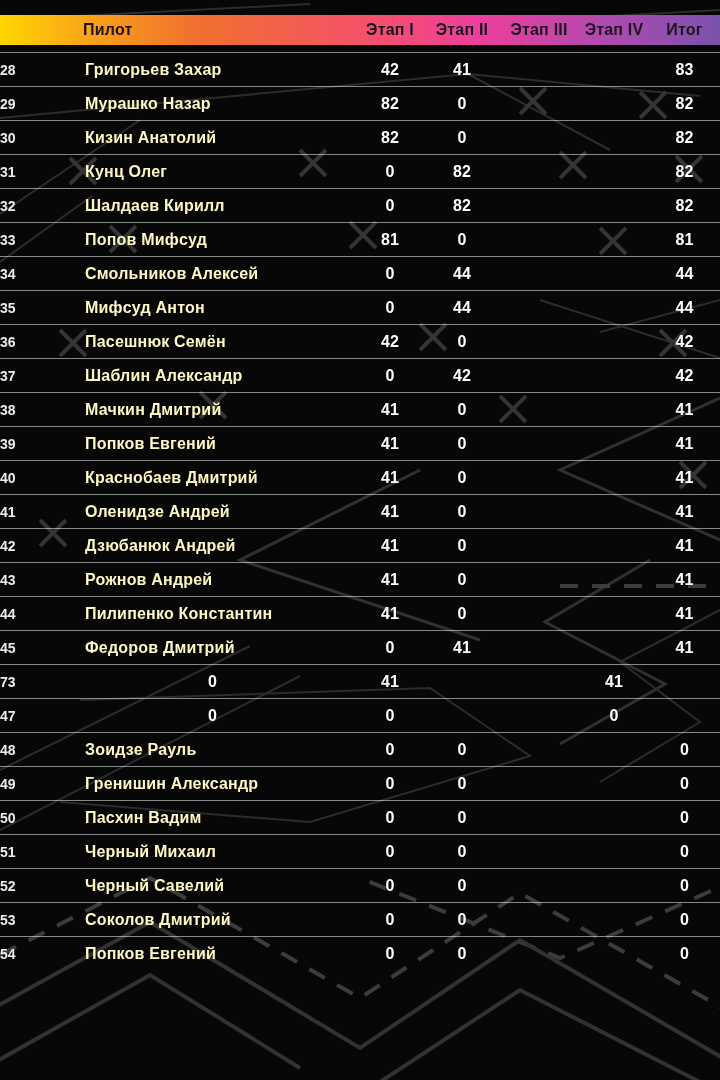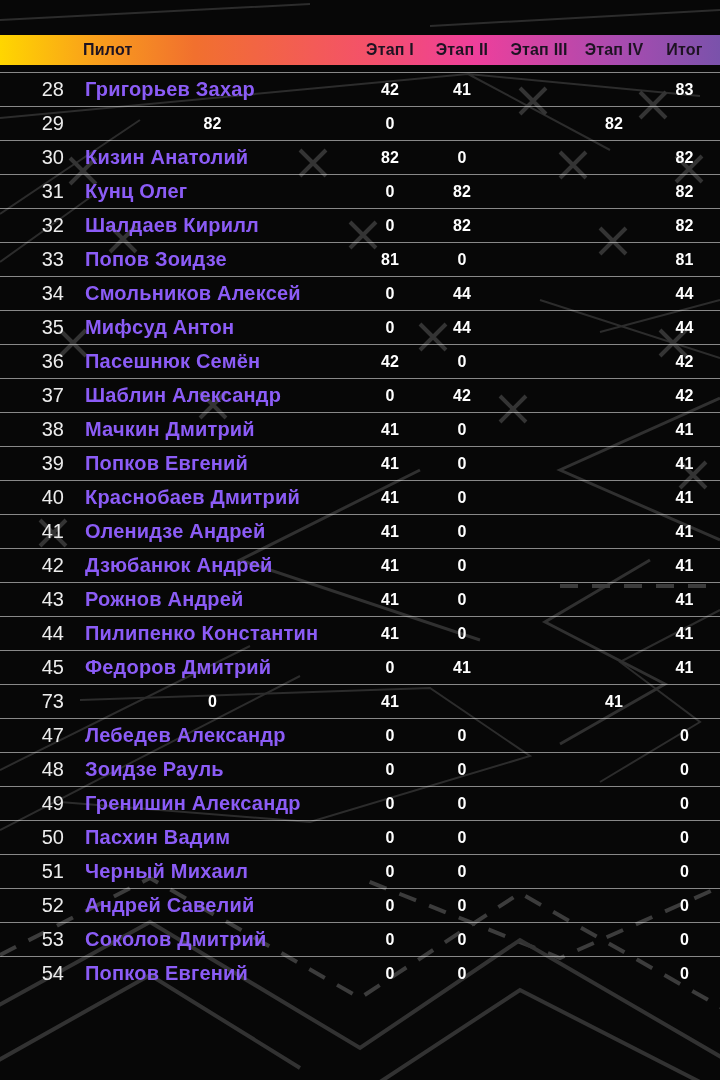--- a/index.html
+++ b/index.html
@@ -15,21 +15,21 @@
     background: #070707;
     overflow: hidden;
   }
   .bg-pattern {
     position: absolute; inset: 0;
     z-index: 0;
   }
   .content { position: relative; z-index: 1; }
 
   .header-bar {
-    margin-top: 35px;
+    margin-top: 15px;
     height: 30px;
     width: 720px;
     background: linear-gradient(90deg,
       #FFD600 0%, #F9A01B 13%, #F1702E 27%,
       #F4506C 52%, #EE3F9B 66%, #A94BB0 86%, #7A52AB 100%);
     display: grid;
     grid-template-columns: 70px 285px 70px 74px 80px 70px 71px;
     align-items: center;
   }
   .header-bar .hcell {
@@ -45,31 +45,30 @@
   .table-body { margin-top: 7px; }
   .row {
     display: grid;
     grid-template-columns: 70px 285px 70px 74px 80px 70px 71px;
     align-items: center;
     height: 33px;
     border-top: 1px solid rgba(255,255,255,0.52);
   }
   .cell { white-space: nowrap; }
   .rank {
-    text-align: right;
     padding-right: 6px;
     color: #ececec;
-    font-weight: 400;
-    font-size: 20px;
+    font-weight: 700;
+    font-size: 14px;
   }
   .name {
     padding-left: 15px;
-    color: #8b5cf6;
+    color: #fef9c3;
     font-weight: 700;
-    font-size: 20px;
+    font-size: 16px;
     letter-spacing: 0.2px;
   }
   .val {
     text-align: center;
     color: #ffffff;
     font-weight: 700;
     font-size: 16px;
   }
 </style>
 </head>
@@ -128,20 +127,21 @@
     <div class="cell name">Григорьев Захар</div>
     <div class="cell val">42</div>
     <div class="cell val">41</div>
     <div class="cell val"></div>
     <div class="cell val"></div>
     <div class="cell val">83</div>
   </div>
 
   <div class="row">
     <div class="cell rank">29</div>
+    <div class="cell name">Мурашко Назар</div>
     <div class="cell val">82</div>
     <div class="cell val">0</div>
     <div class="cell val"></div>
     <div class="cell val"></div>
     <div class="cell val">82</div>
   </div>
 
   <div class="row">
     <div class="cell rank">30</div>
     <div class="cell name">Кизин Анатолий</div>
@@ -167,21 +167,21 @@
     <div class="cell name">Шалдаев Кирилл</div>
     <div class="cell val">0</div>
     <div class="cell val">82</div>
     <div class="cell val"></div>
     <div class="cell val"></div>
     <div class="cell val">82</div>
   </div>
 
   <div class="row">
     <div class="cell rank">33</div>
-    <div class="cell name">Попов Зоидзе</div>
+    <div class="cell name">Попов Мифсуд</div>
     <div class="cell val">81</div>
     <div class="cell val">0</div>
     <div class="cell val"></div>
     <div class="cell val"></div>
     <div class="cell val">81</div>
   </div>
 
   <div class="row">
     <div class="cell rank">34</div>
     <div class="cell name">Смольников Алексей</div>
@@ -306,21 +306,20 @@
     <div class="cell rank">73</div>
     <div class="cell val">0</div>
     <div class="cell val">41</div>
     <div class="cell val"></div>
     <div class="cell val"></div>
     <div class="cell val">41</div>
   </div>
 
   <div class="row">
     <div class="cell rank">47</div>
-    <div class="cell name">Лебедев Александр</div>
     <div class="cell val">0</div>
     <div class="cell val">0</div>
     <div class="cell val"></div>
     <div class="cell val"></div>
     <div class="cell val">0</div>
   </div>
 
   <div class="row">
     <div class="cell rank">48</div>
     <div class="cell name">Зоидзе Рауль</div>
@@ -356,21 +355,21 @@
     <div class="cell name">Черный Михаил</div>
     <div class="cell val">0</div>
     <div class="cell val">0</div>
     <div class="cell val"></div>
     <div class="cell val"></div>
     <div class="cell val">0</div>
   </div>
 
   <div class="row">
     <div class="cell rank">52</div>
-    <div class="cell name">Андрей Савелий</div>
+    <div class="cell name">Черный Савелий</div>
     <div class="cell val">0</div>
     <div class="cell val">0</div>
     <div class="cell val"></div>
     <div class="cell val"></div>
     <div class="cell val">0</div>
   </div>
 
   <div class="row">
     <div class="cell rank">53</div>
     <div class="cell name">Соколов Дмитрий</div>

